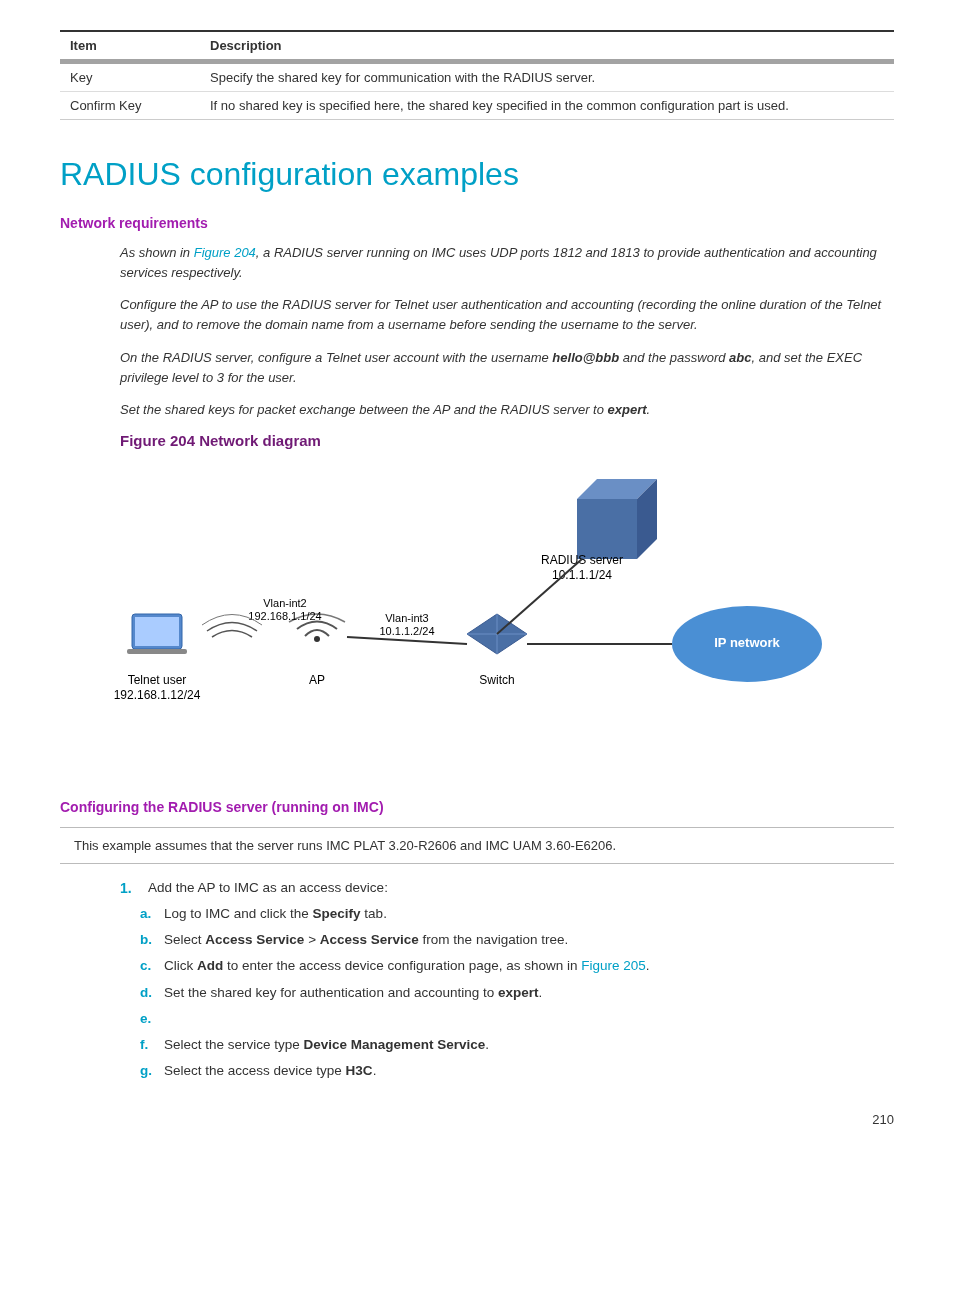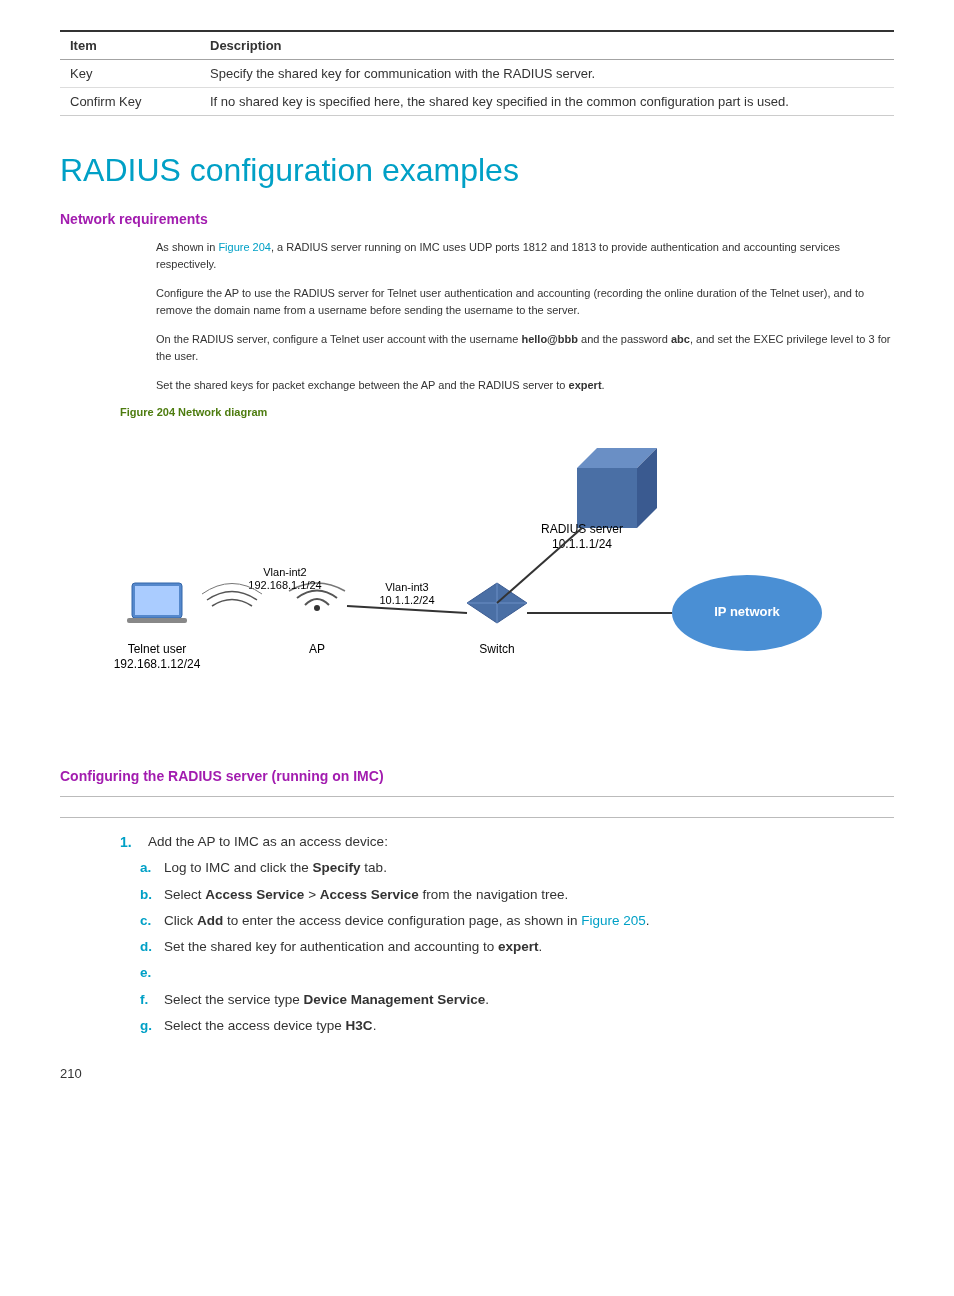--- a/index.html
+++ b/index.html
@@ -19,21 +19,21 @@
       border-collapse: collapse;
       margin-bottom: 36px;
       border-top: 2px solid #333;
       border-bottom: 1px solid #ccc;
     }
     .top-table th {
       font-weight: bold;
       font-size: 13px;
       text-align: left;
       padding: 6px 10px;
-      border-bottom: 1px solid #a3a3a3;
+      border-bottom: 5px solid #a3a3a3;
       background: #fff;
     }
     .top-table td {
       font-size: 13px;
       padding: 6px 10px;
       vertical-align: top;
     }
     .top-table tr:not(:last-child) td {
       border-bottom: 1px solid #ddd;
     }
@@ -50,31 +50,32 @@
     
     .subsection-heading {
       font-size: 14px;
       font-weight: bold;
       color: #a21caf;
       margin-bottom: 12px;
     }
 
     
     .body-text {
-      font-size: 11px;
+      font-size: 13px;
       line-height: 1.55;
       margin-bottom: 12px;
-      margin-left: 96px;
+      margin-left: 60px;
+      font-style: italic;
     }
 
     
     .figure-label {
-      font-size: 11px;
-      font-weight: bold;
-      color: #4d7c0f;
+      font-size: 15px;
+      font-weight: bold;
+      color: #701a75;
       margin-left: 60px;
       margin-bottom: 10px;
     }
 
     
     .diagram-container {
       width: 100%;
       margin-left: 0;
       margin-bottom: 30px;
       position: relative;
@@ -133,21 +134,21 @@
     }
     .alpha-badge {
       color: #00a0c6;
       font-weight: bold;
       min-width: 18px;
     }
 
     b { font-weight: bold; }
 
     .page-number {
-      text-align: left;
+      text-align: right;
       margin-top: 30px;
       font-size: 13px;
       color: #333;
     }
 
     .link-text {
       color: #00a0c6;
       text-decoration: none;
     }
   </style>
@@ -249,20 +250,21 @@
     <text x="680" y="188" font-size="13" font-weight="bold" fill="white" text-anchor="middle">IP network</text>
 
     <line x1="460" y1="185" x2="605" y2="185" stroke="#333" stroke-width="2"></line>
 
   </svg>
 </div>
 
 <div class="subsection-heading">Configuring the RADIUS server (running on IMC)</div>
 
 <div class="note-box">
+  <div>This example assumes that the server runs IMC PLAT 3.20-R2606 and IMC UAM 3.60-E6206.</div>
 </div>
 
 <div class="numbered-list">
   <div class="num-item">
     <span class="num-badge">1.</span>
     <span>Add the AP to IMC as an access device:</span>
   </div>
   <ul class="alpha-list">
     <li>
       <span class="alpha-badge">a.</span>

